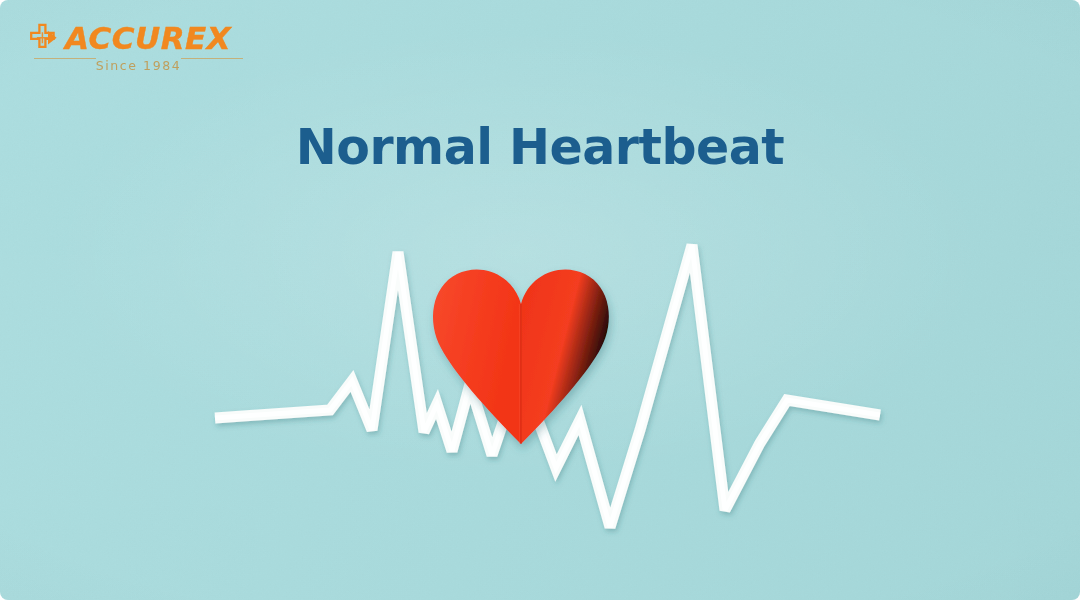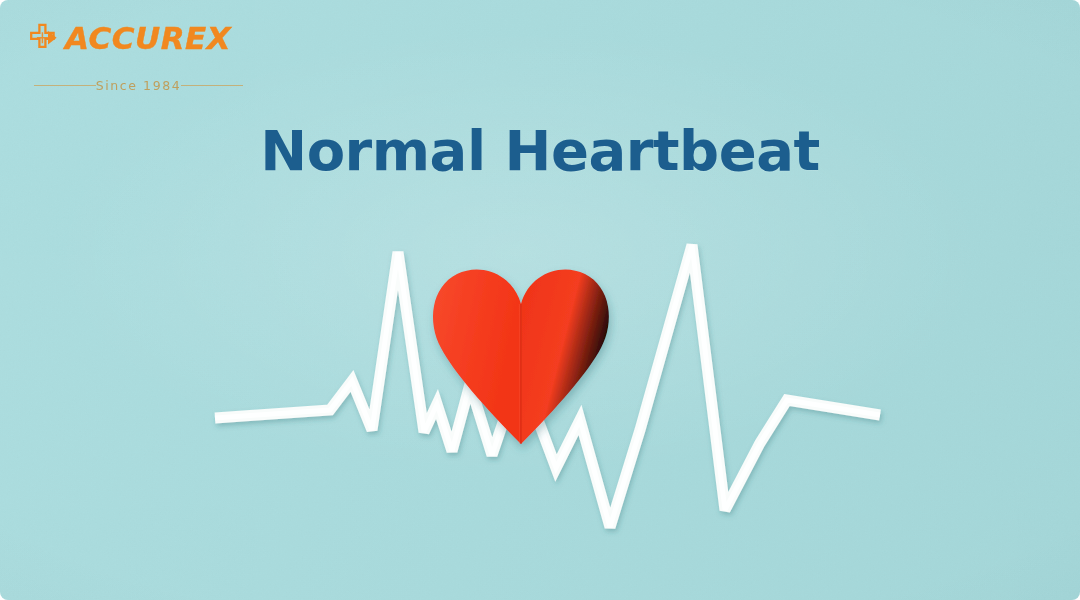--- a/index.html
+++ b/index.html
@@ -64,23 +64,23 @@
     font-weight: bold;
     font-size: 31px;
     letter-spacing: 0.5px;
     line-height: 1;
     color: #f1881f;
     white-space: nowrap;
     -webkit-text-stroke: 0.4px #f1881f;
   }
   .logo-tagline {
     display: flex;
-    align-items: center;
+    align-items: flex-start;
     gap: 0;
-    margin-top: 20px;
+    margin-top: 0;
     padding-left: 6px;
   }
   .tag-rule {
     height: 1px;
     background: #c8a96a;
     opacity: 0.85;
     flex: 1 1 auto;
     min-width: 18px;
   }
   .tag-text {
@@ -94,21 +94,21 @@
 
   
   .headline {
     position: absolute;
     left: 0;
     right: 0;
     top: 122px;
     text-align: center;
     font-family: "DejaVu Sans", sans-serif;
     font-weight: bold;
-    font-size: 56px;
+    font-size: 49px;
     line-height: 1.05;
     letter-spacing: -0.5px;
     color: #1c5e8e;
     text-shadow: 0 1px 0 rgba(255,255,255,0.10);
   }
 
   
   .artwork {
     position: absolute;
     left: 0;

